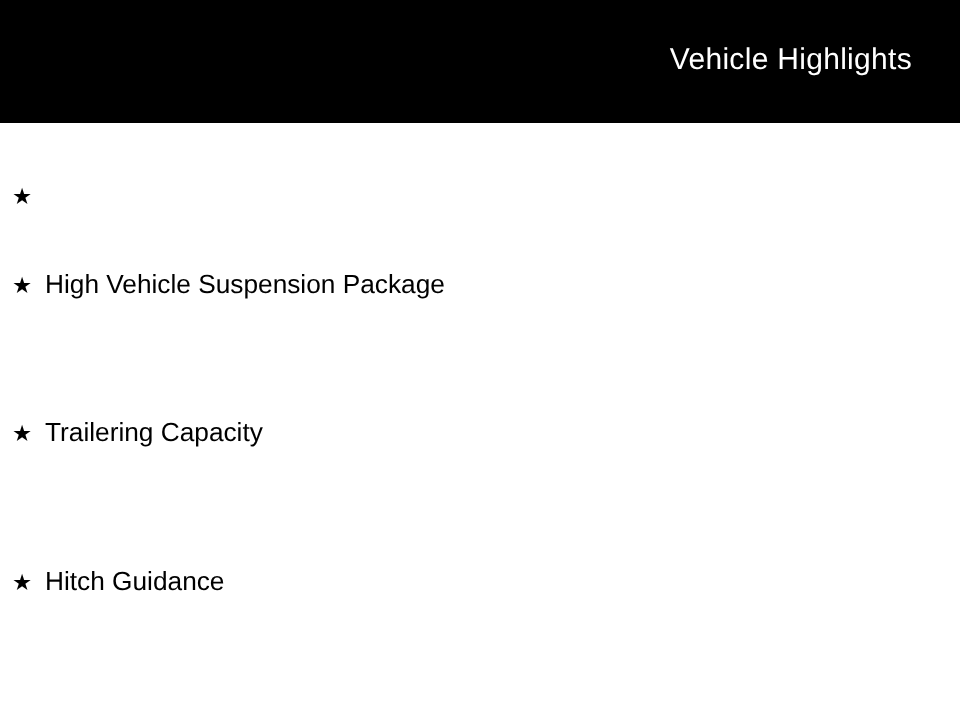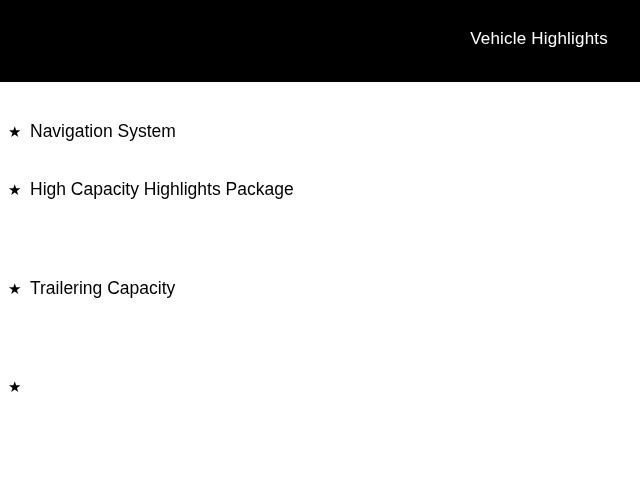--- a/index.html
+++ b/index.html
@@ -26,21 +26,21 @@
     width: 640px;
     height: 82px;
     background: #000000;
     box-sizing: border-box;
   }
   .header-title {
     position: absolute;
     right: 32px;
     top: 29px;
     color: #ffffff;
-    font-size: 17px;
+    font-size: 20px;
     font-weight: normal;
     letter-spacing: 0.2px;
     white-space: nowrap;
   }
   .features {
     position: absolute;
     left: 0;
     top: 82px;
     width: 640px;
   }
@@ -74,32 +74,32 @@
 <div class="page">
 
   <div class="header-bar">
     <div class="header-title">Vehicle Highlights</div>
   </div>
 
   <div class="features">
 
     <div class="feature-item">
       <span class="bullet">★</span>
-      <span class="feature-label">Navigation System</span>
     </div>
 
     <div class="feature-item">
       <span class="bullet">★</span>
-      <span class="feature-label">High Capacity Highlights Package</span>
+      <span class="feature-label">High Vehicle Suspension Package</span>
     </div>
 
     <div class="feature-item">
       <span class="bullet">★</span>
       <span class="feature-label">Trailering Capacity</span>
     </div>
 
     <div class="feature-item">
       <span class="bullet">★</span>
+      <span class="feature-label">Hitch Guidance</span>
     </div>
 
   </div>
 
 </div>
 
 </body></html>

